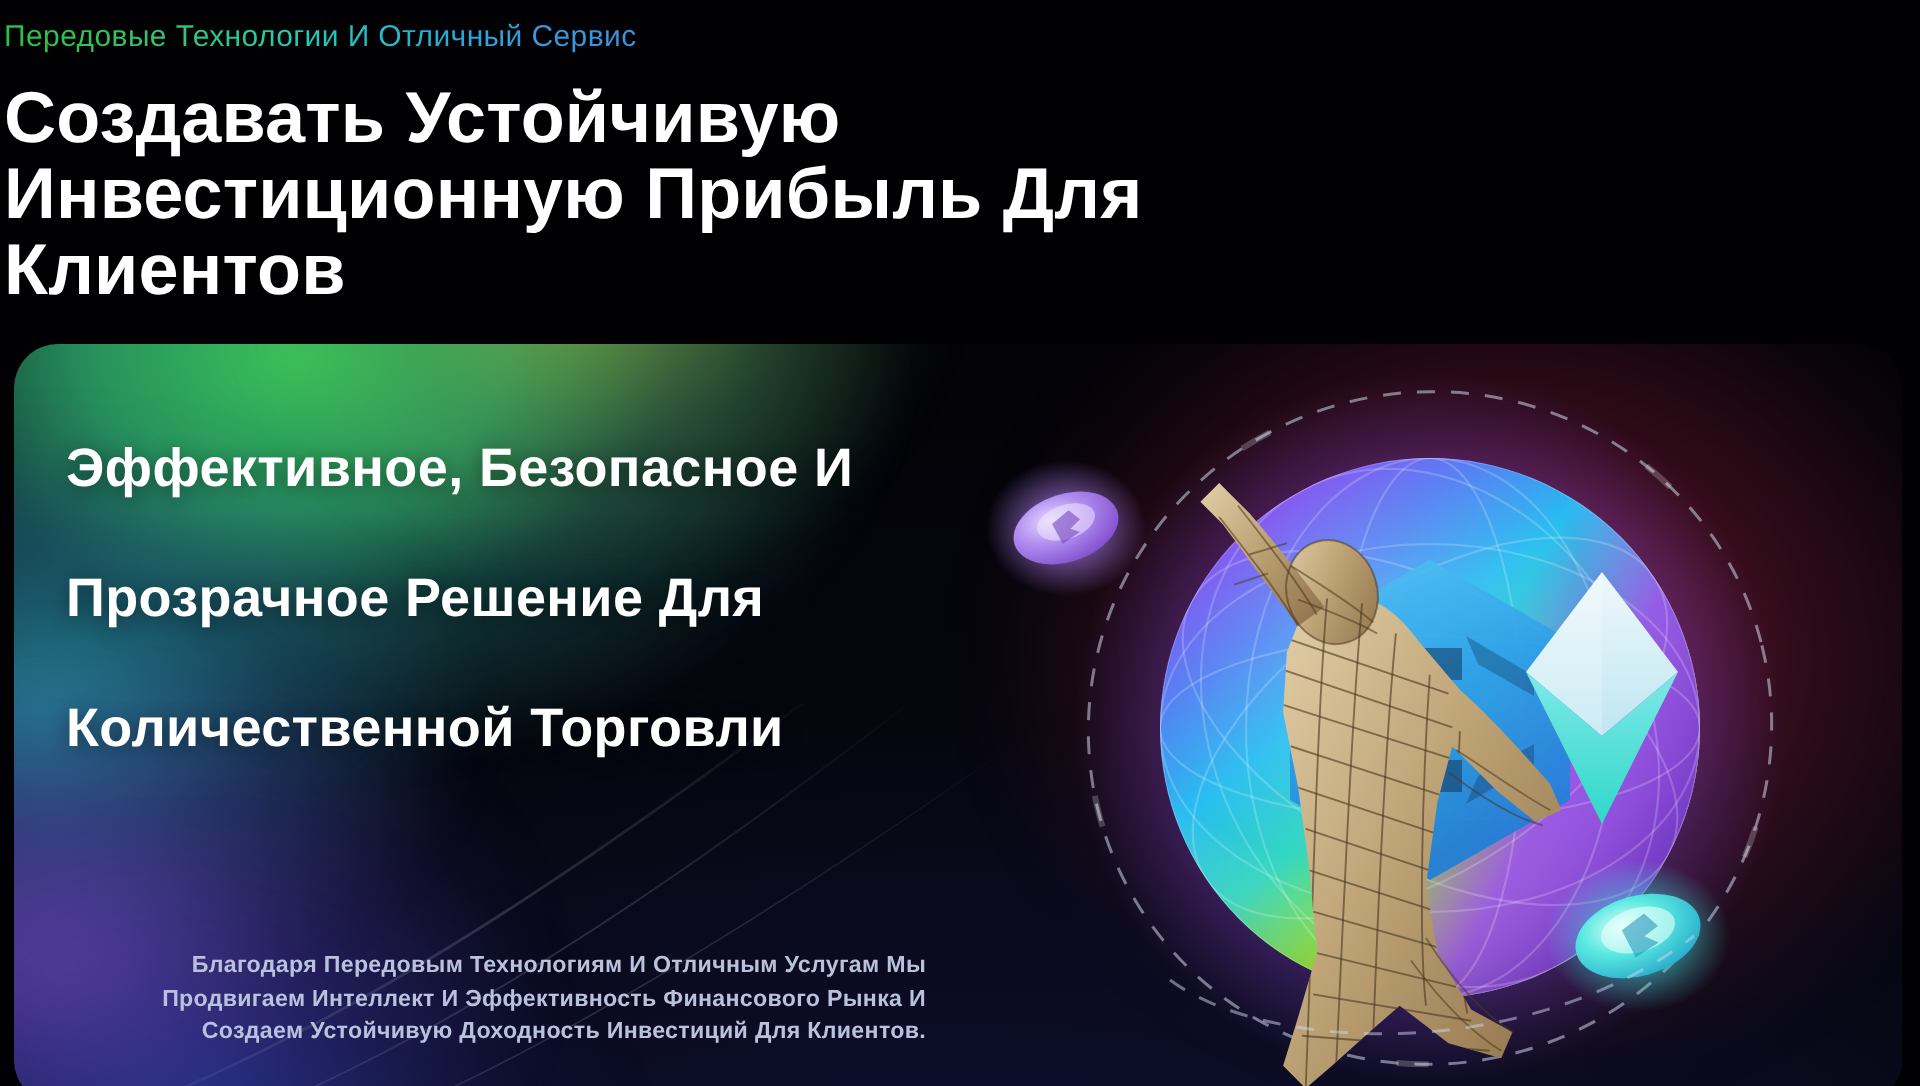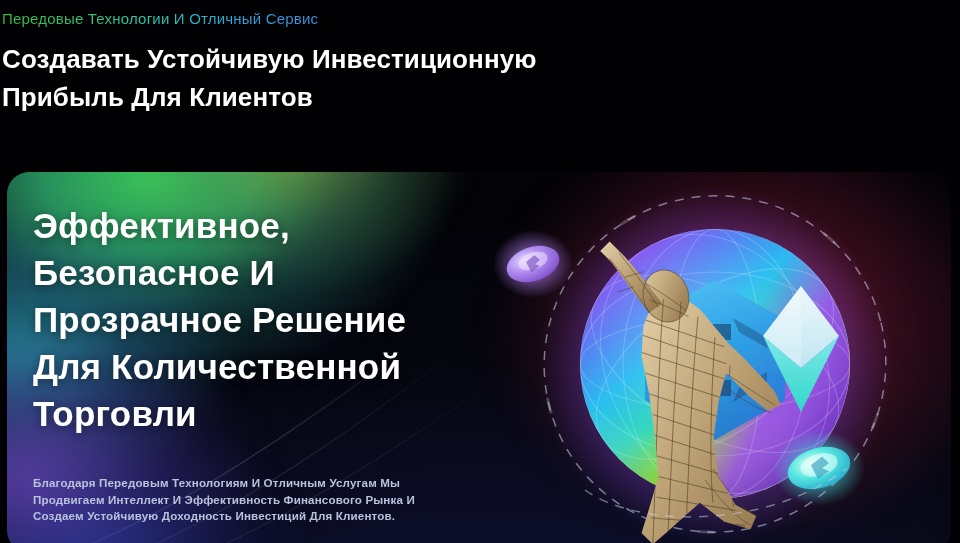--- a/index.html
+++ b/index.html
@@ -31,21 +31,21 @@
     background:linear-gradient(90deg,#2fbf3f 0%,#35c36a 22%,#27c9b4 48%,#2ba7d8 72%,#3d8fe0 100%);
     -webkit-background-clip:text;
     background-clip:text;
     color:transparent;
     -webkit-text-fill-color:transparent;
     white-space:nowrap;
     display:inline-block;
   }
   .hero-title {
     margin-top:12px;
-    font-size:26px;
+    font-size:36px;
     font-weight:700;
     line-height:38px;
     color:#ffffff;
     letter-spacing:.1px;
     max-width:600px;
   }
 
   
   .card {
     position:absolute;
@@ -127,37 +127,38 @@
   }
 
   
   .card-text {
     position:absolute;
     left:26px; top:30px;
     width:420px;
     z-index:6;
   }
   .card-heading {
-    font-size:35px;
+    font-size:27px;
     font-weight:700;
-    line-height:47px;
+    line-height:65px;
     color:#ffffff;
     letter-spacing:.2px;
     text-shadow:0 2px 10px rgba(0,0,0,.45);
   }
   .card-body {
     position:absolute;
     left:26px; top:303px;
     width:430px;
     font-size:11.6px;
     font-weight:700;
     line-height:16.5px;
     color:#b9c2dd;
     letter-spacing:.15px;
     z-index:6;
+    text-align:right;
   }
 
   
   .illus {
     position:absolute;
     right:14px; top:-4px;
     width:470px; height:390px;
     z-index:5;
   }
   .illus svg { display:block; width:100%; height:100%; }

